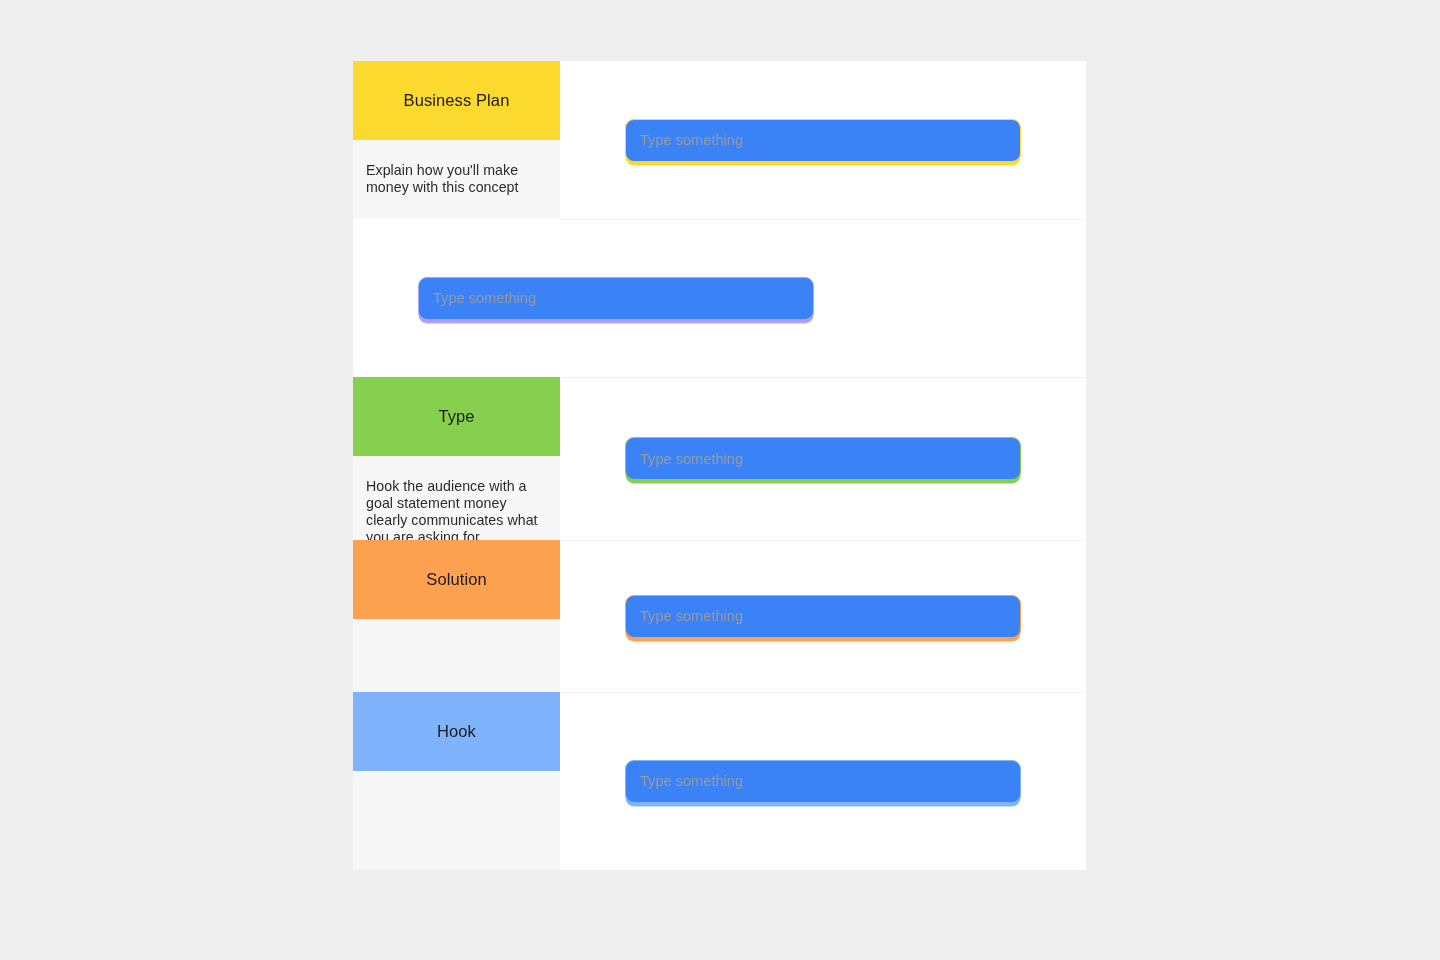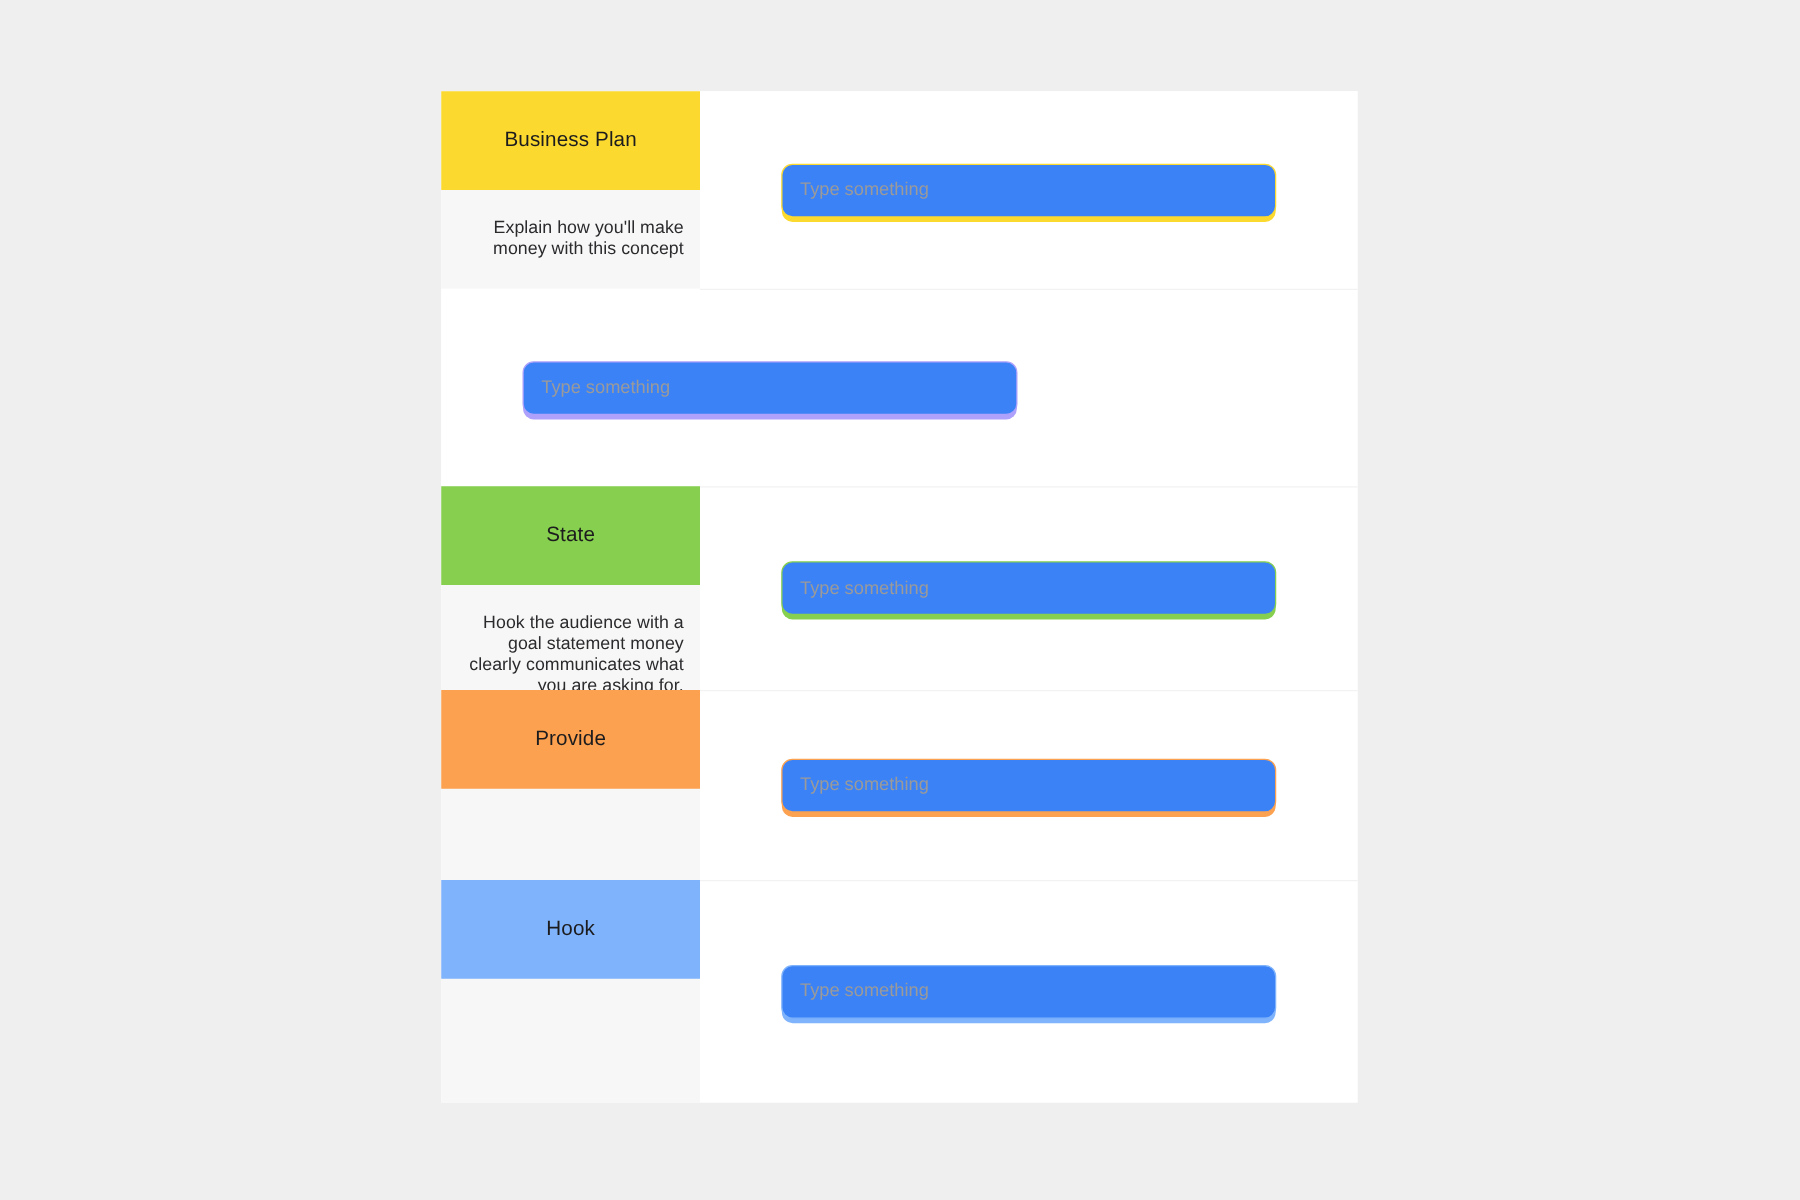--- a/index.html
+++ b/index.html
@@ -18,21 +18,21 @@
   #canvas {
     position: relative;
     width: 1440px;
     height: 960px;
   }
 
   
   #panel {
     position: absolute;
     left: 353px;
-    top: 73px;
+    top: 61px;
     width: 733px;
     height: 809px;
     background: #ffffff;
     display: flex;
     flex-direction: column;
   }
 
   
   .row {
     display: flex;
@@ -85,21 +85,21 @@
     align-items: flex-start;
     justify-content: center;
     padding: 22px 13px 14px 13px;
     box-sizing: border-box;
   }
 
   .desc-text {
     font-size: 14.2px;
     line-height: 17px;
     color: #2b2b2e;
-    text-align: right;
+    text-align: left;
     letter-spacing: 0.05px;
   }
 
   
   .input-col {
     flex: 1 1 auto;
     background: #ffffff;
     display: flex;
     align-items: center;
     justify-content: flex-start;
@@ -154,34 +154,34 @@
         </div>
       </div>
       <div class="row" style="height: 158px; flex: 0 0 158px;">
         <div class="input-col">
           <input type="text" class="field" placeholder="Type something" style="--accent: #ada1fb;">
         </div>
       </div>
       <div class="row" style="height: 163px; flex: 0 0 163px;">
         <div class="label-col">
           <div class="color-head" style="--accent: #87cf4f;">
-            <div class="head-title">State</div>
+            <div class="head-title">Type</div>
           </div>
           <div class="desc-wrap">
             <div class="desc-text">Hook the audience with a goal statement money clearly communicates what you are asking for.</div>
           </div>
         </div>
         <div class="input-col">
           <input type="text" class="field" placeholder="Type something" style="--accent: #87cf4f;">
         </div>
       </div>
       <div class="row" style="height: 152px; flex: 0 0 152px;">
         <div class="label-col">
           <div class="color-head" style="--accent: #fba14f;">
-            <div class="head-title">Provide</div>
+            <div class="head-title">Solution</div>
           </div>
         </div>
         <div class="input-col">
           <input type="text" class="field" placeholder="Type something" style="--accent: #fba14f;">
         </div>
       </div>
       <div class="row" style="height: 178px; flex: 0 0 178px;">
         <div class="label-col">
           <div class="color-head" style="--accent: #7fb3fb;">
             <div class="head-title">Hook</div>

